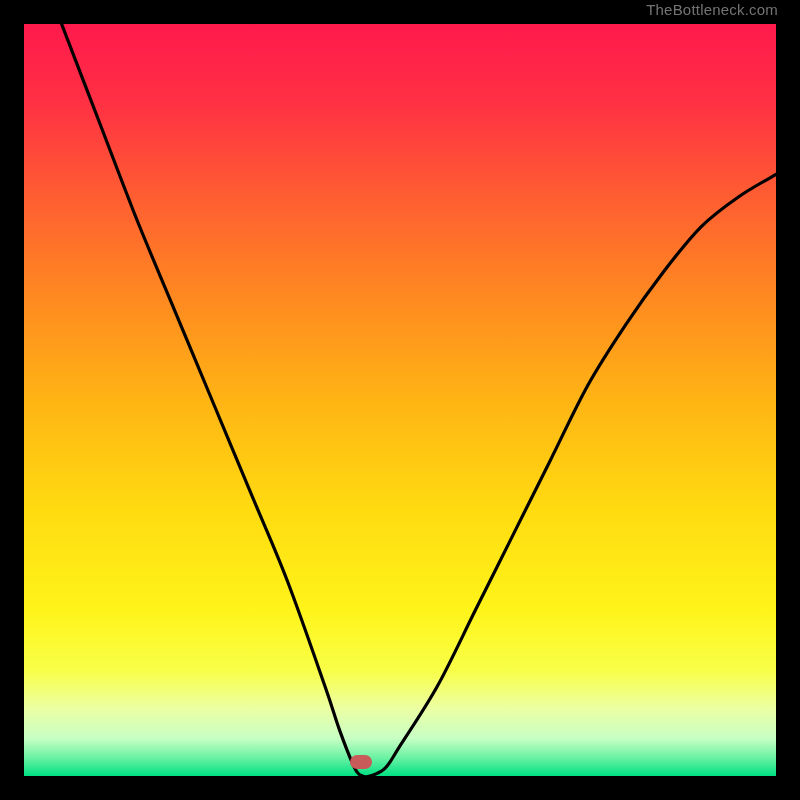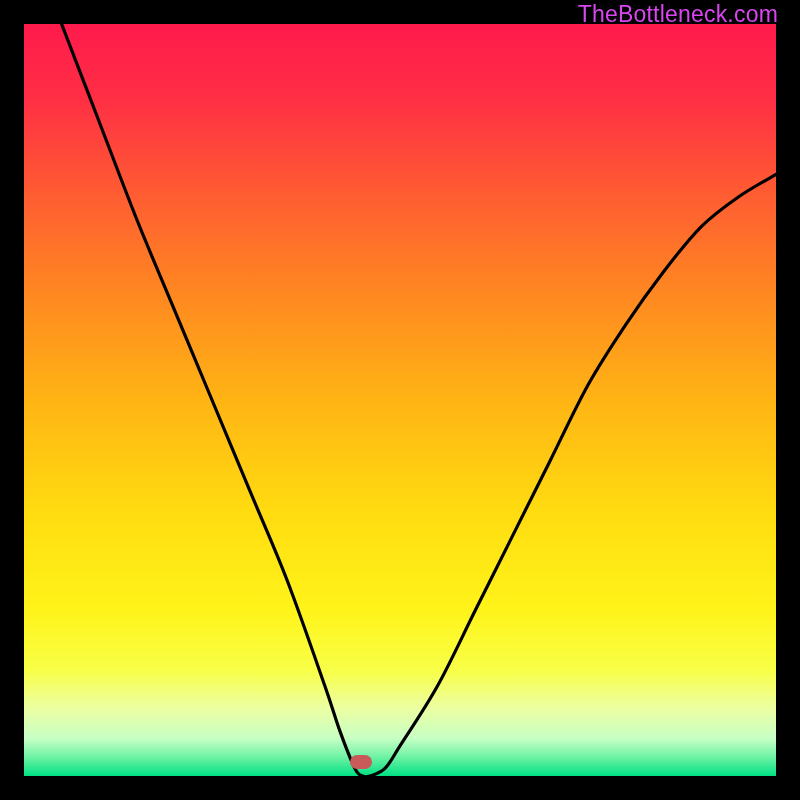--- a/index.html
+++ b/index.html
@@ -45,22 +45,22 @@
     position: absolute;
     width: 22px;
     height: 14px;
     border-radius: 7px;
     transform: translate(-50%, -50%);
   }
   .watermark {
     position: absolute;
     top: 1px;
     right: 22px;
-    color: #d946ef;
-    font-size: 23px;
+    color: #737373;
+    font-size: 15px;
     font-weight: 500;
     letter-spacing: 0.2px;
     text-align: right;
     white-space: nowrap;
   }
 </style>
 </head>
 <body>
 
 <div class="frame">

